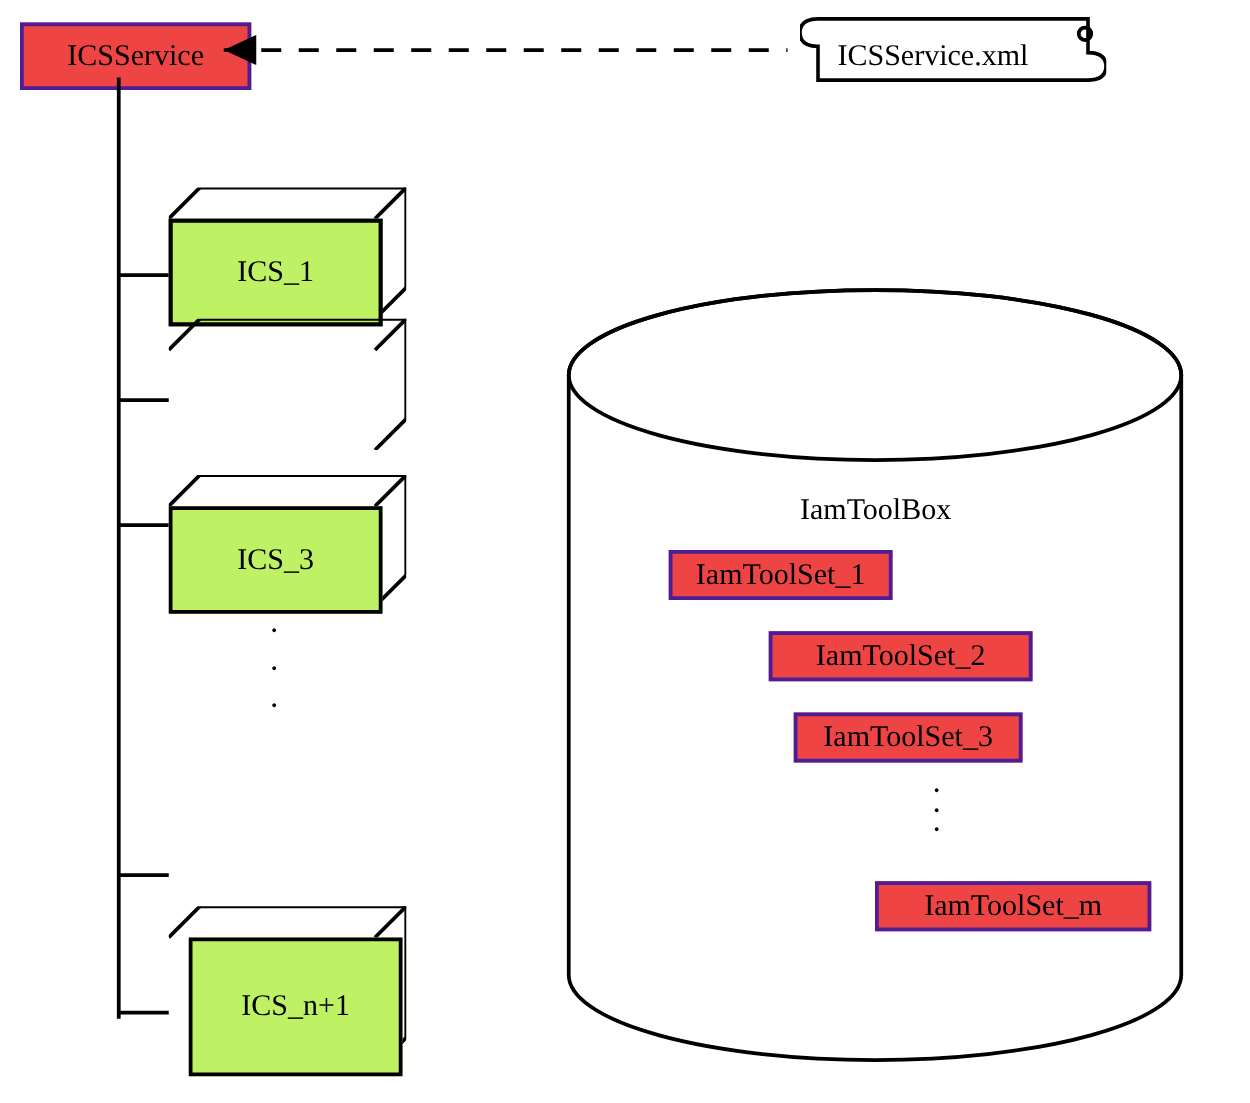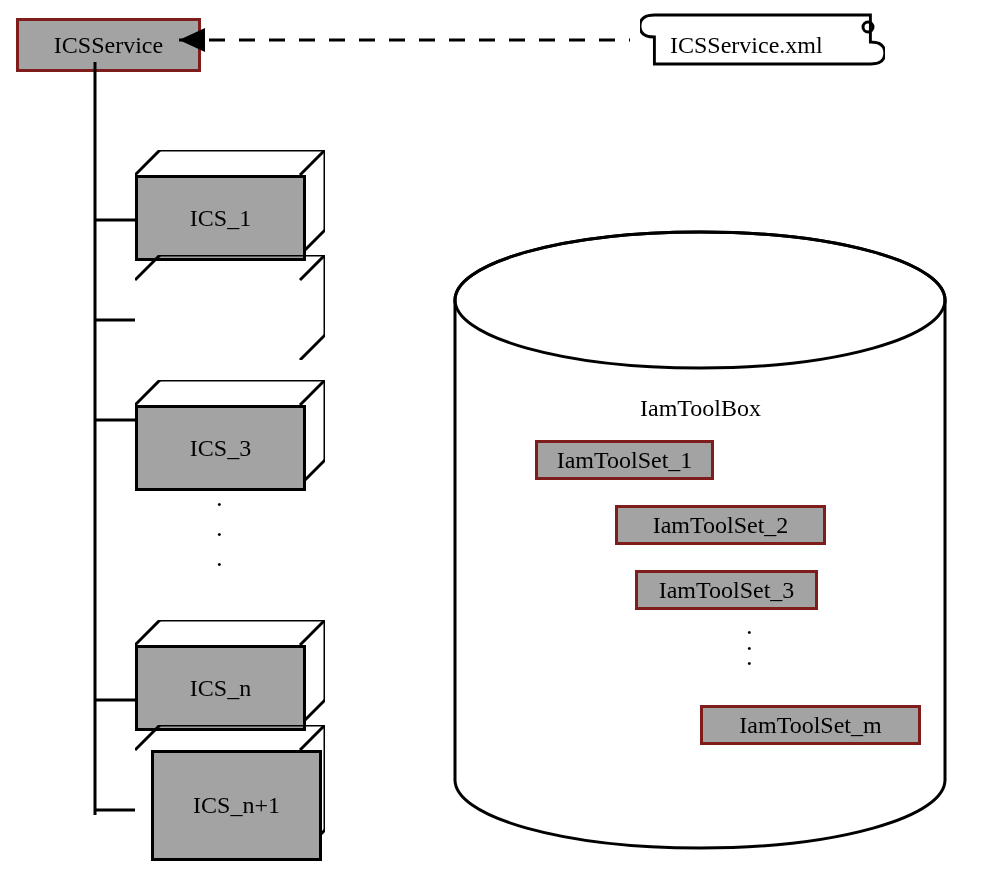--- a/index.html
+++ b/index.html
@@ -1,19 +1,19 @@
 <!DOCTYPE html>
 <html><head>
 <meta charset="utf-8">
 <style>
 body{margin:0;background:#fff;font-family:"Times New Roman",serif;font-size:24px}
 .canvas{position:relative;width:1000px;height:882px}
-.box{position:absolute;border:3px solid #7f1d1d;background:#a3a3a3;display:flex;align-items:center;justify-content:center;padding:4px 12px}
+.box{position:absolute;border:3px solid #4c1d95;background:#ef4444;display:flex;align-items:center;justify-content:center;padding:4px 12px}
 .cube{position:absolute}
-.cube-face{position:absolute;border:3px solid #000;background:#a3a3a3}
+.cube-face{position:absolute;border:3px solid #000;background:#bef264}
 .cube-front{display:flex;align-items:center;justify-content:center}
 .dots{position:absolute;font-size:26px;letter-spacing:8px}
 </style>
 </head>
 <body>
 
 <div class="canvas">
 
 <div class="box" style="left:16px;top:18px;width:155px;height:40px">
   <span>ICSService</span>
@@ -74,32 +74,20 @@
         <line x1="190" y1="80" x2="165" y2="105" stroke="#000" stroke-width="3"></line>
         <line x1="165" y1="25" x2="190" y2="0" stroke="#000" stroke-width="3"></line>
       </svg>
   <div class="cube-face cube-front" style="left:0;top:25px;width:165px;height:80px">
         <span>ICS_3</span>
       </div>
 </div>
 
 <div class="dots" style="left:215px;top:490px">·<br>·<br>·</div>
 
-<div class="cube" style="left:135px;top:620px;width:190px;height:105px">
-  <svg style="position:absolute;left:0;top:0" width="190" height="105">
-        <line x1="0" y1="25" x2="25" y2="0" stroke="#000" stroke-width="3"></line>
-        <line x1="25" y1="0" x2="190" y2="0" stroke="#000" stroke-width="3"></line>
-        <line x1="190" y1="0" x2="190" y2="80" stroke="#000" stroke-width="3"></line>
-        <line x1="190" y1="80" x2="165" y2="105" stroke="#000" stroke-width="3"></line>
-        <line x1="165" y1="25" x2="190" y2="0" stroke="#000" stroke-width="3"></line>
-      </svg>
-  <div class="cube-face cube-front" style="left:0;top:25px;width:165px;height:80px">
-        <span>ICS_n</span>
-      </div>
-</div>
 
 <div class="cube" style="left:135px;top:725px;width:190px;height:130px">
   <svg style="position:absolute;left:0;top:0" width="190" height="130">
         <line x1="0" y1="25" x2="25" y2="0" stroke="#000" stroke-width="3"></line>
         <line x1="25" y1="0" x2="190" y2="0" stroke="#000" stroke-width="3"></line>
         <line x1="190" y1="0" x2="190" y2="105" stroke="#000" stroke-width="3"></line>
         <line x1="190" y1="105" x2="165" y2="130" stroke="#000" stroke-width="3"></line>
         <line x1="165" y1="25" x2="190" y2="0" stroke="#000" stroke-width="3"></line>
       </svg>
   <div class="cube-face cube-front" style="left:16px;top:25px;width:165px;height:105px">

